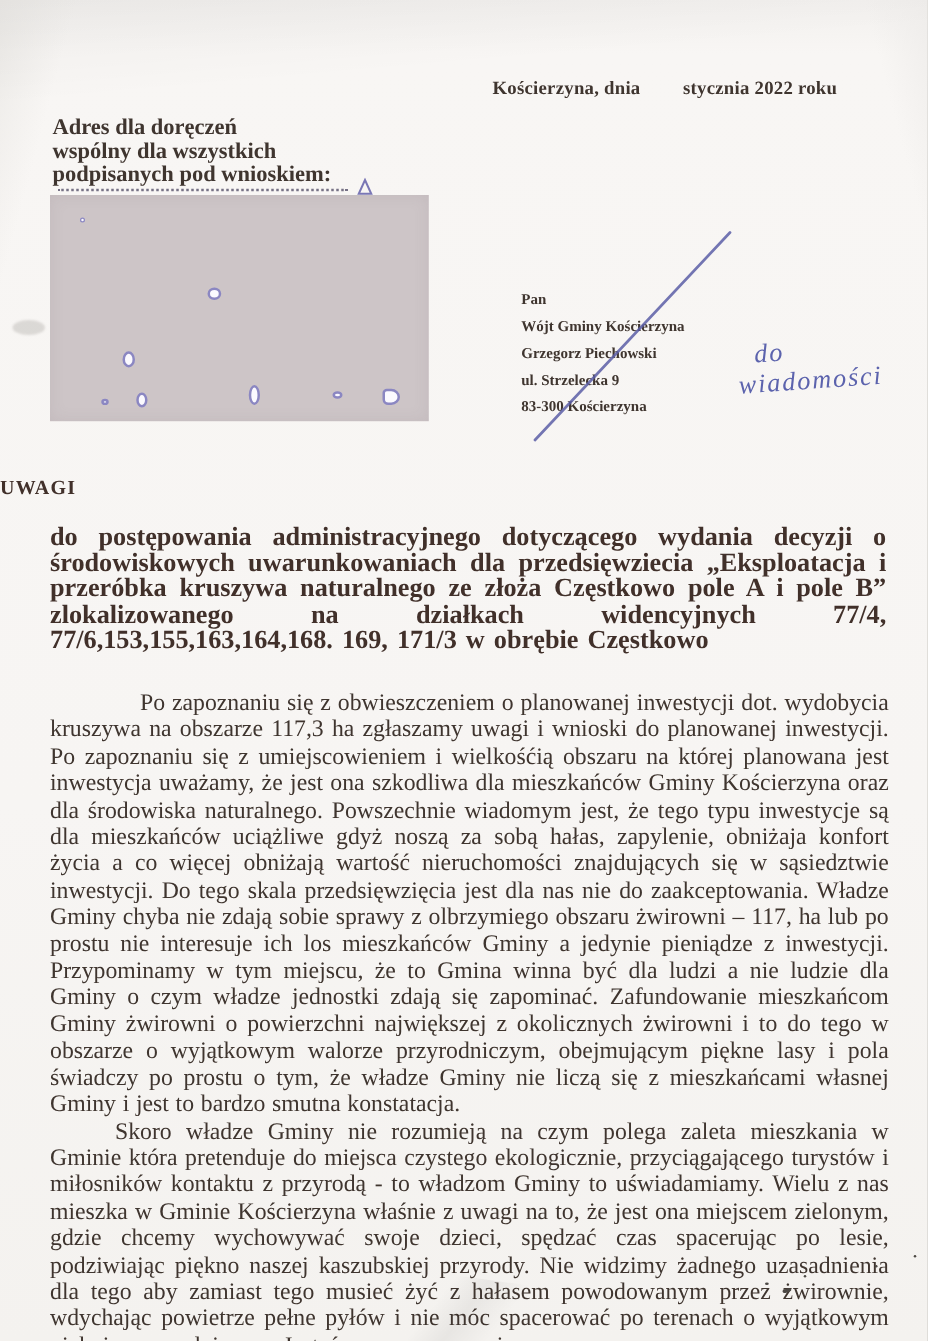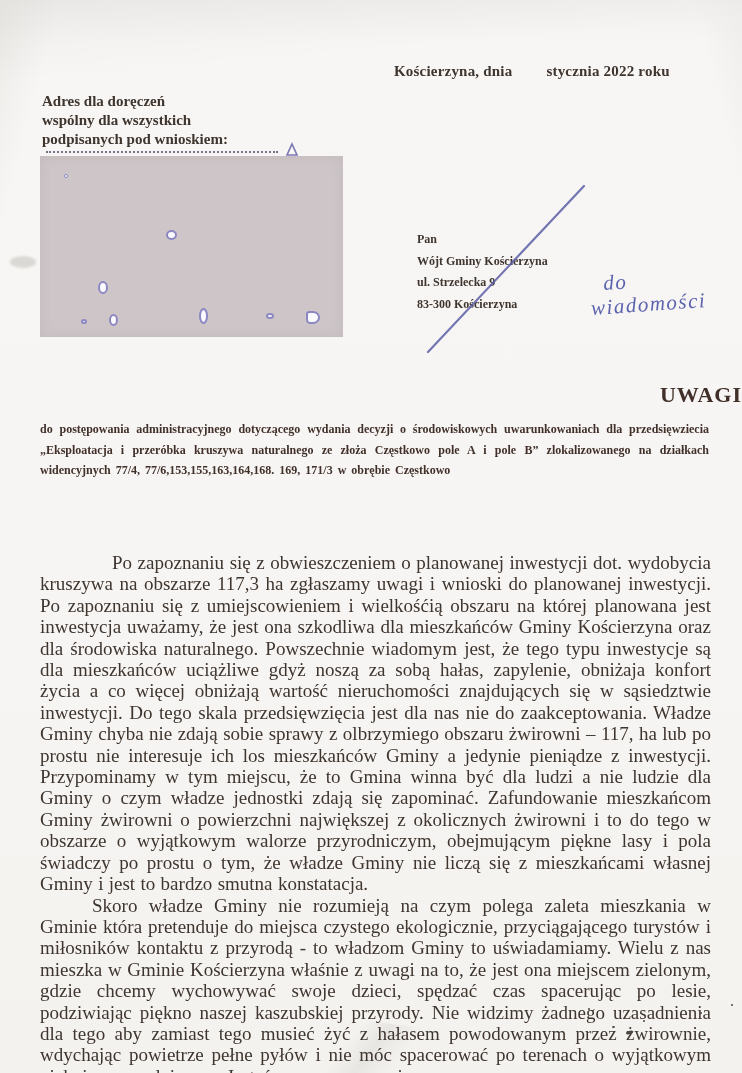--- a/index.html
+++ b/index.html
@@ -17,41 +17,41 @@
     color:#3f352f;
   }
   .crease-top { position:absolute; left:0; top:0; width:742px; height:90px;
     background:linear-gradient(175deg, rgba(0,0,0,0.035), rgba(0,0,0,0) 55%); }
   .crease-bottom { position:absolute; left:250px; top:1020px; width:220px; height:90px;
     background:linear-gradient(120deg, rgba(0,0,0,0) 40%, rgba(0,0,0,0.05) 50%, rgba(0,0,0,0) 62%);
     transform:rotate(8deg); }
   .date-line { position:absolute; left:394px; top:63px; font-weight:bold; font-size:15px;
     letter-spacing:0.2px; white-space:nowrap;text-align:center; }
   .date-gap { display:inline-block; width:34px; }
-  .sender { position:absolute; left:42px; top:92px; font-weight:bold; font-size:15px;
+  .sender { position:absolute; left:42px; top:92px; font-weight:bold; font-size:18px;
     line-height:19px; }
   .dotted-line { position:absolute; left:46px; top:151px; width:232px; height:0;
     border-top:2px dotted #56516a; opacity:0.8; }
   .triangle-mark { position:absolute; left:284px; top:142px; }
   .redaction { position:absolute; left:40px; top:156px; width:303px; height:181px;
     background:#cdc5c7; box-shadow:inset 0 0 12px rgba(120,110,115,0.12); }
   .blob { position:absolute; background:#fbfaff; border:2px solid #8b87c2; border-radius:50%; }
   .pencil-mark { position:absolute; left:10px; top:256px; width:26px; height:12px;
     border-radius:50%; background:#b9b6b2; opacity:0.45; filter:blur(1px); }
   .recipient { position:absolute; left:417px; top:229px; font-weight:bold; font-size:12px;
     line-height:21.6px; }
   .crossout { position:absolute; left:418px; top:180px; width:180px; height:180px; }
   .handnote { position:absolute; left:590px; top:268px; color:#5c63ad;
     font-style:italic; font-size:21px; transform:rotate(-4deg); line-height:24px;
     letter-spacing:1.5px; }
   .handnote .l1 { margin-left:14px; }
-  .letter-title { position:absolute; left:0; top:382px; width:742px; text-align:right;
-    font-weight:bold; font-size:22px; letter-spacing:1px; color:#41302a; }
+  .letter-title { position:absolute; left:0; top:382px; width:742px; text-align:left;
+    font-weight:bold; font-size:16px; letter-spacing:1px; color:#41302a; }
   .subject { position:absolute; left:40px; top:419px; width:669px;
-    font-weight:bold; font-size:12px; line-height:20.6px; text-align:justify;
+    font-weight:bold; font-size:21px; line-height:20.6px; text-align:justify;
     word-spacing:2px; color:#41302a; }
   .bodytext { position:absolute; left:40px; top:552px; width:671px;
     font-size:19px; line-height:21.4px; text-align:justify; word-spacing:0.6px; }
   .bodytext p.p1 { text-indent:72px; }
   .bodytext p.p2 { text-indent:52px; }
   .bold-word { font-weight:normal; }
   .speck { position:absolute; background:#4c4844; border-radius:50%; }
 </style>
 </head>
 <body>
@@ -85,20 +85,21 @@
     <div class="blob" style="left:159px; top:152px; width:9px; height:16px;"></div>
     <div class="blob" style="left:226px; top:157px; width:8px; height:6px;"></div>
     <div class="blob" style="left:266px; top:155px; width:14px; height:13px; border-radius:30% 60% 60% 40%;"></div>
   </div>
 
   <div class="pencil-mark"></div>
 
   <div class="recipient">
     <div>Pan</div>
     <div>Wójt Gminy Kościerzyna</div>
+    <div>Grzegorz Piechowski</div>
     <div>ul. Strzelecka 9</div>
     <div>83-300 Kościerzyna</div>
   </div>
 
   <svg class="crossout" width="180" height="180" viewBox="0 0 180 180">
     <line x1="10" y1="172" x2="166" y2="6" stroke="#5c5fa7" stroke-width="2.2" stroke-linecap="round" opacity="0.85"></line>
   </svg>
 
   <div class="handnote">
     <div class="l1">do</div>

